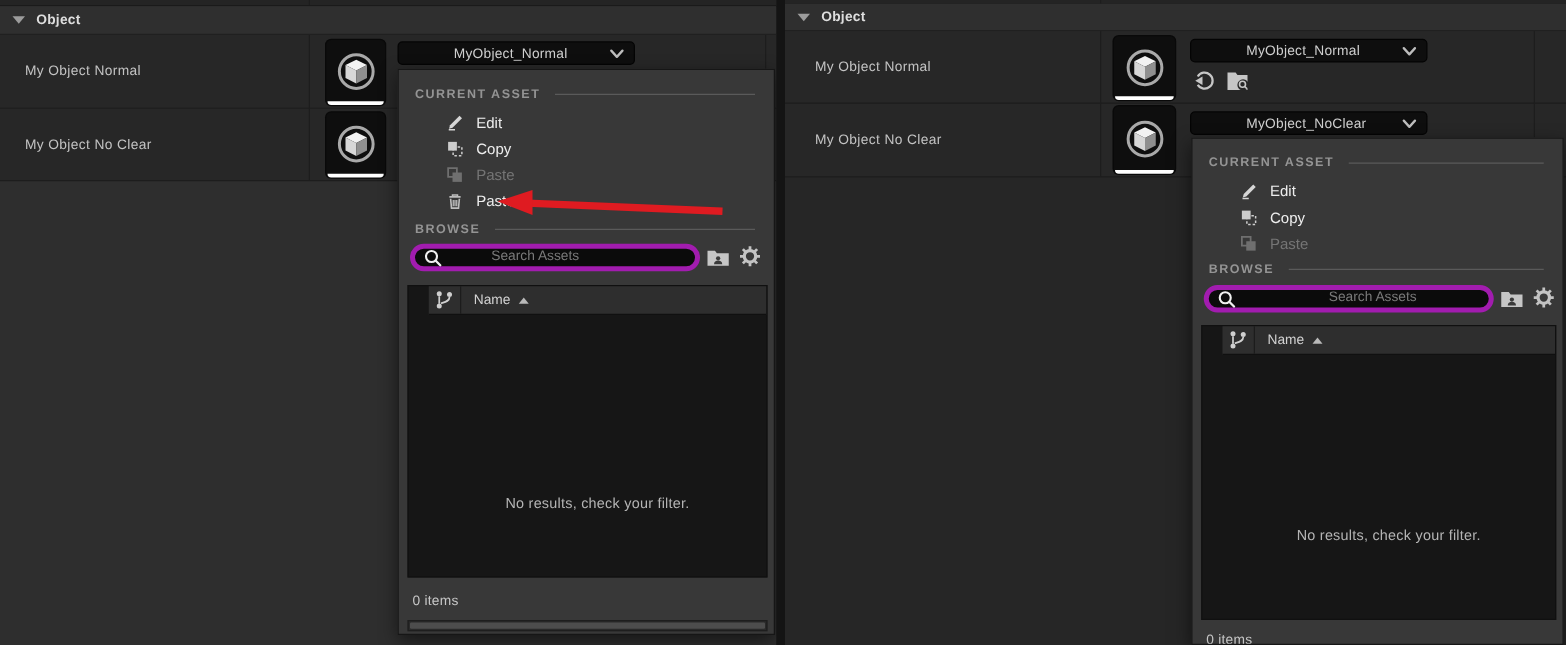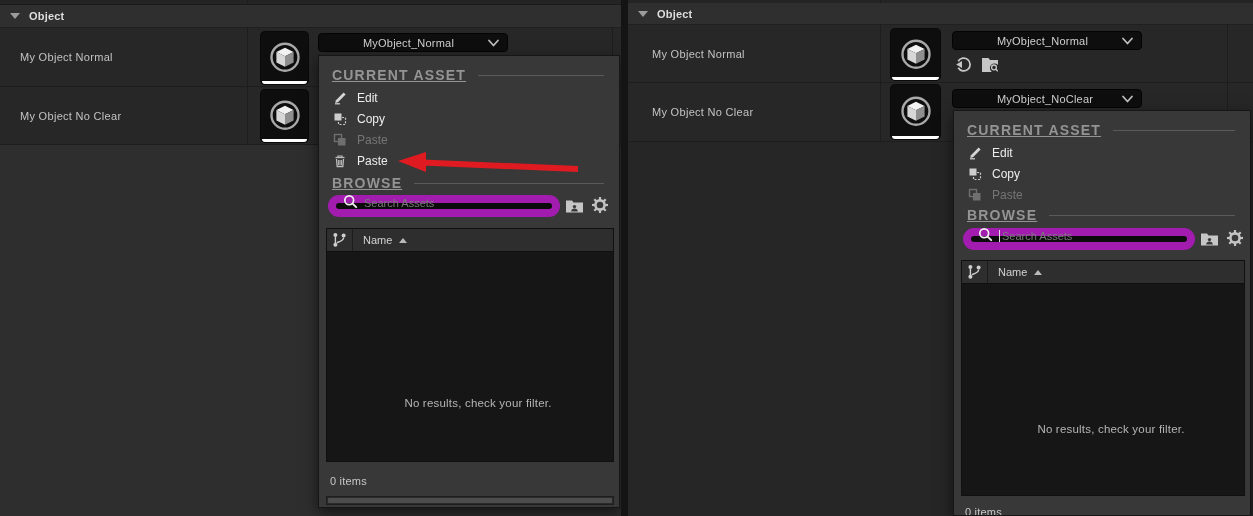--- a/index.html
+++ b/index.html
@@ -27,41 +27,41 @@
   .combo{
     position:absolute;height:19px;background:#0e0e0e;border:1px solid #040404;border-radius:4px;
     display:flex;align-items:center;justify-content:space-between;padding:0 7px;box-sizing:border-box;
   }
   .combo .combo-text{font-size:11px;color:#cfcfcf;letter-spacing:.2px;padding-left:37px;}
   .dropdown{
     position:absolute;background:#383838;border:1px solid #161616;box-sizing:border-box;
     box-shadow:0 5px 14px rgba(0,0,0,.55);z-index:5;overflow:hidden;
   }
   .sec{position:absolute;display:flex;align-items:center;height:14px;}
-  .sec-label{font-size:14px;font-weight:bold;letter-spacing:1.2px;color:#949494;text-decoration:underline;}
+  .sec-label{font-size:10px;font-weight:bold;letter-spacing:1.2px;color:#949494;}
   .sec-line{flex:1;height:1px;background:#5a5a5a;margin-left:12px;}
-  .menu-item{position:absolute;left:0;right:0;height:21px;display:flex;align-items:center;padding-left:13px;}
+  .menu-item{position:absolute;left:0;right:0;height:21px;display:flex;align-items:center;padding-left:37px;}
   .menu-item .mi-icon{width:16px;height:16px;display:flex;align-items:center;justify-content:center;}
   .menu-item .mi-label{margin-left:9px;font-size:12px;color:#ededed;}
   .menu-item.disabled .mi-label{color:#757575;}
   .search-pill{
-    position:absolute;height:22px;background:#0b0b0b;border:8px solid #a21caf;border-radius:12px;
-    box-sizing:border-box;display:flex;align-items:flex-end;
+    position:absolute;height:22px;background:#0b0b0b;border:4px solid #a21caf;border-radius:12px;
+    box-sizing:border-box;display:flex;align-items:flex-start;gap:33px;
   }
   .search-pill input{
     background:transparent;border:none;outline:none;color:#cfcfcf;font-size:11px;
     font-family:"Liberation Sans",sans-serif;width:150px;padding:0;margin-left:6px;
   }
   .search-pill input::placeholder{color:#7a7a7a;}
   .caret{width:1px;height:12px;background:#dcdcdc;margin-left:6px;}
   .caret + input{margin-left:2px;}
   .mag{margin-left:7px;flex:none;}
   .tool-btn{position:absolute;display:flex;align-items:center;justify-content:center;}
   .asset-list{position:absolute;background:#161616;border:1px solid #101010;box-sizing:border-box;}
-  .list-header{position:absolute;left:0;right:0;top:0;height:22px;background:#2e2e2e;display:flex;border-bottom:1px solid #101010;}
+  .list-header{position:absolute;left:16px;right:0;top:0;height:22px;background:#2e2e2e;display:flex;border-bottom:1px solid #101010;}
   .col-icon-cell{width:25px;border-right:1px solid #1c1c1c;display:flex;align-items:center;justify-content:center;}
   .col-name-cell{flex:1;display:flex;align-items:center;padding-left:10px;}
   .col-name-label{font-size:11px;color:#d2d2d2;}
   .sort-tri{width:0;height:0;border-left:4px solid transparent;border-right:4px solid transparent;border-bottom:5px solid #b9b9b9;margin-left:7px;}
   .empty-msg{position:absolute;left:16px;right:0;text-align:center;font-size:11.5px;color:#b5b5b5;letter-spacing:.2px;}
   .footer-count{position:absolute;font-size:11px;color:#c7c7c7;letter-spacing:.2px;}
   .hscroll{position:absolute;height:9px;background:#2a2a2a;border:1px solid #1e1e1e;box-sizing:border-box;}
   .hscroll .thumb-bar{position:absolute;left:1px;top:1px;bottom:1px;right:1px;background:#4d4d4d;border-radius:1px;}
 </style>
 </head>

